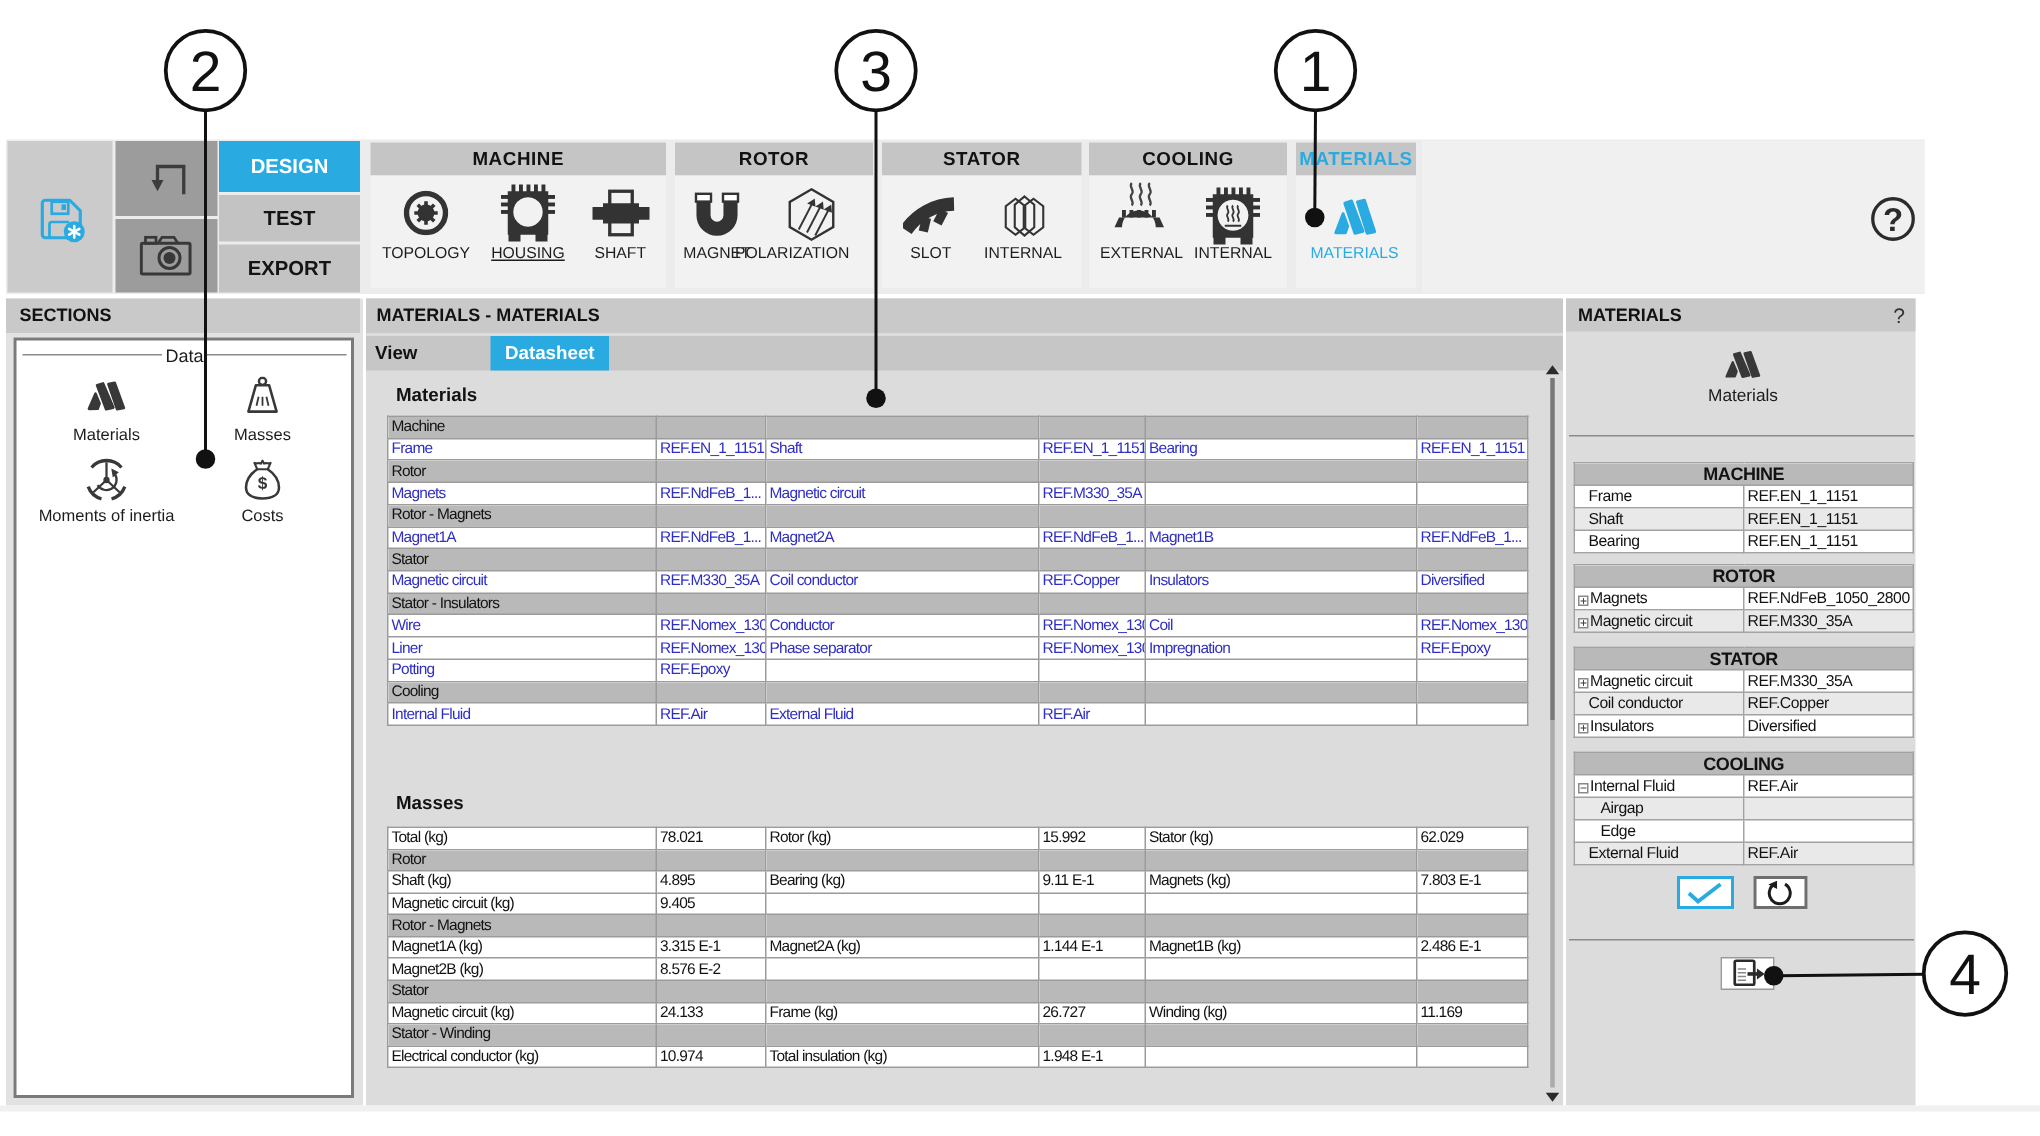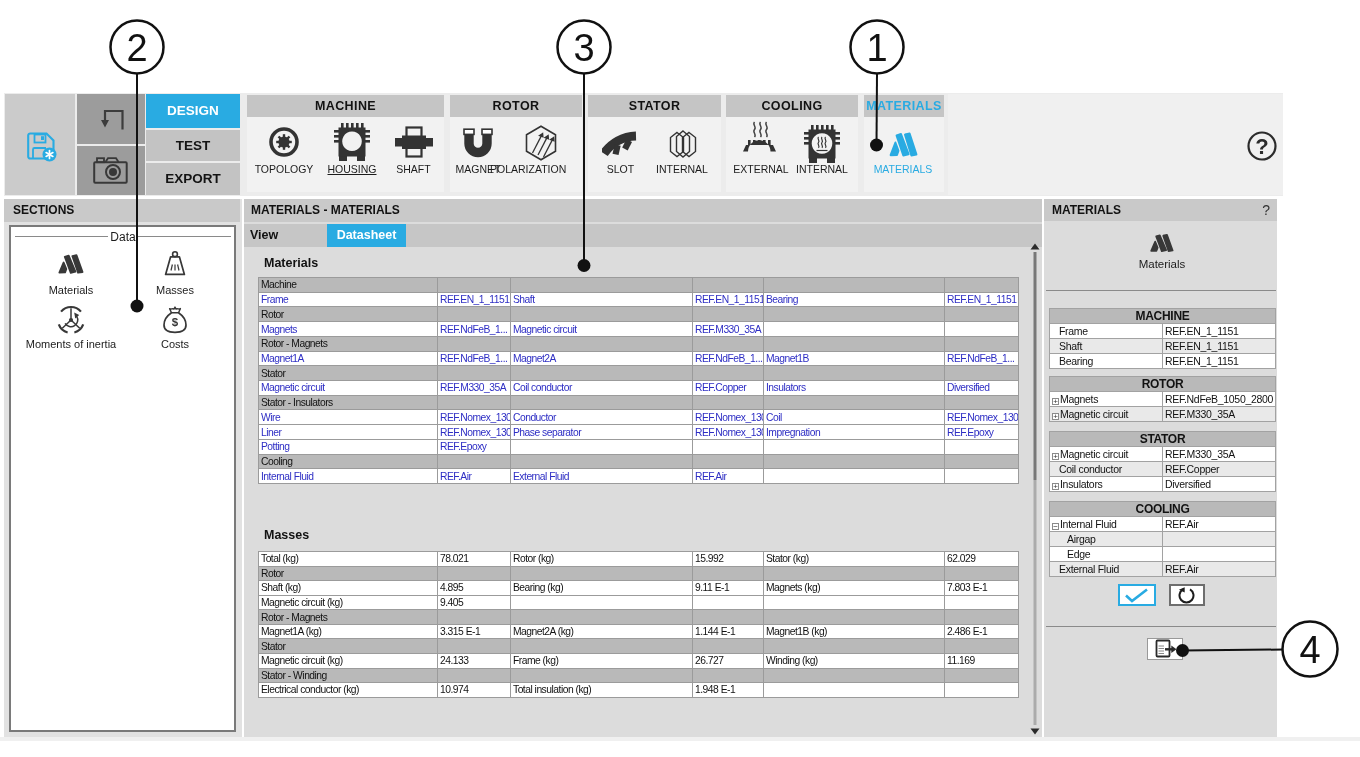--- a/index.html
+++ b/index.html
@@ -254,20 +254,28 @@
             <td></td>
           </tr>
 <tr>
             <td>Magnet1A (kg)</td>
             <td>3.315 E-1</td>
             <td>Magnet2A (kg)</td>
             <td>1.144 E-1</td>
             <td>Magnet1B (kg)</td>
             <td>2.486 E-1</td>
           </tr>
+<tr>
+            <td>Magnet2B (kg)</td>
+            <td>8.576 E-2</td>
+            <td></td>
+            <td></td>
+            <td></td>
+            <td></td>
+          </tr>
 <tr class="g">
             <td>Stator</td>
             <td></td>
             <td></td>
             <td></td>
             <td></td>
             <td></td>
           </tr>
 <tr>
             <td>Magnetic circuit (kg)</td>

